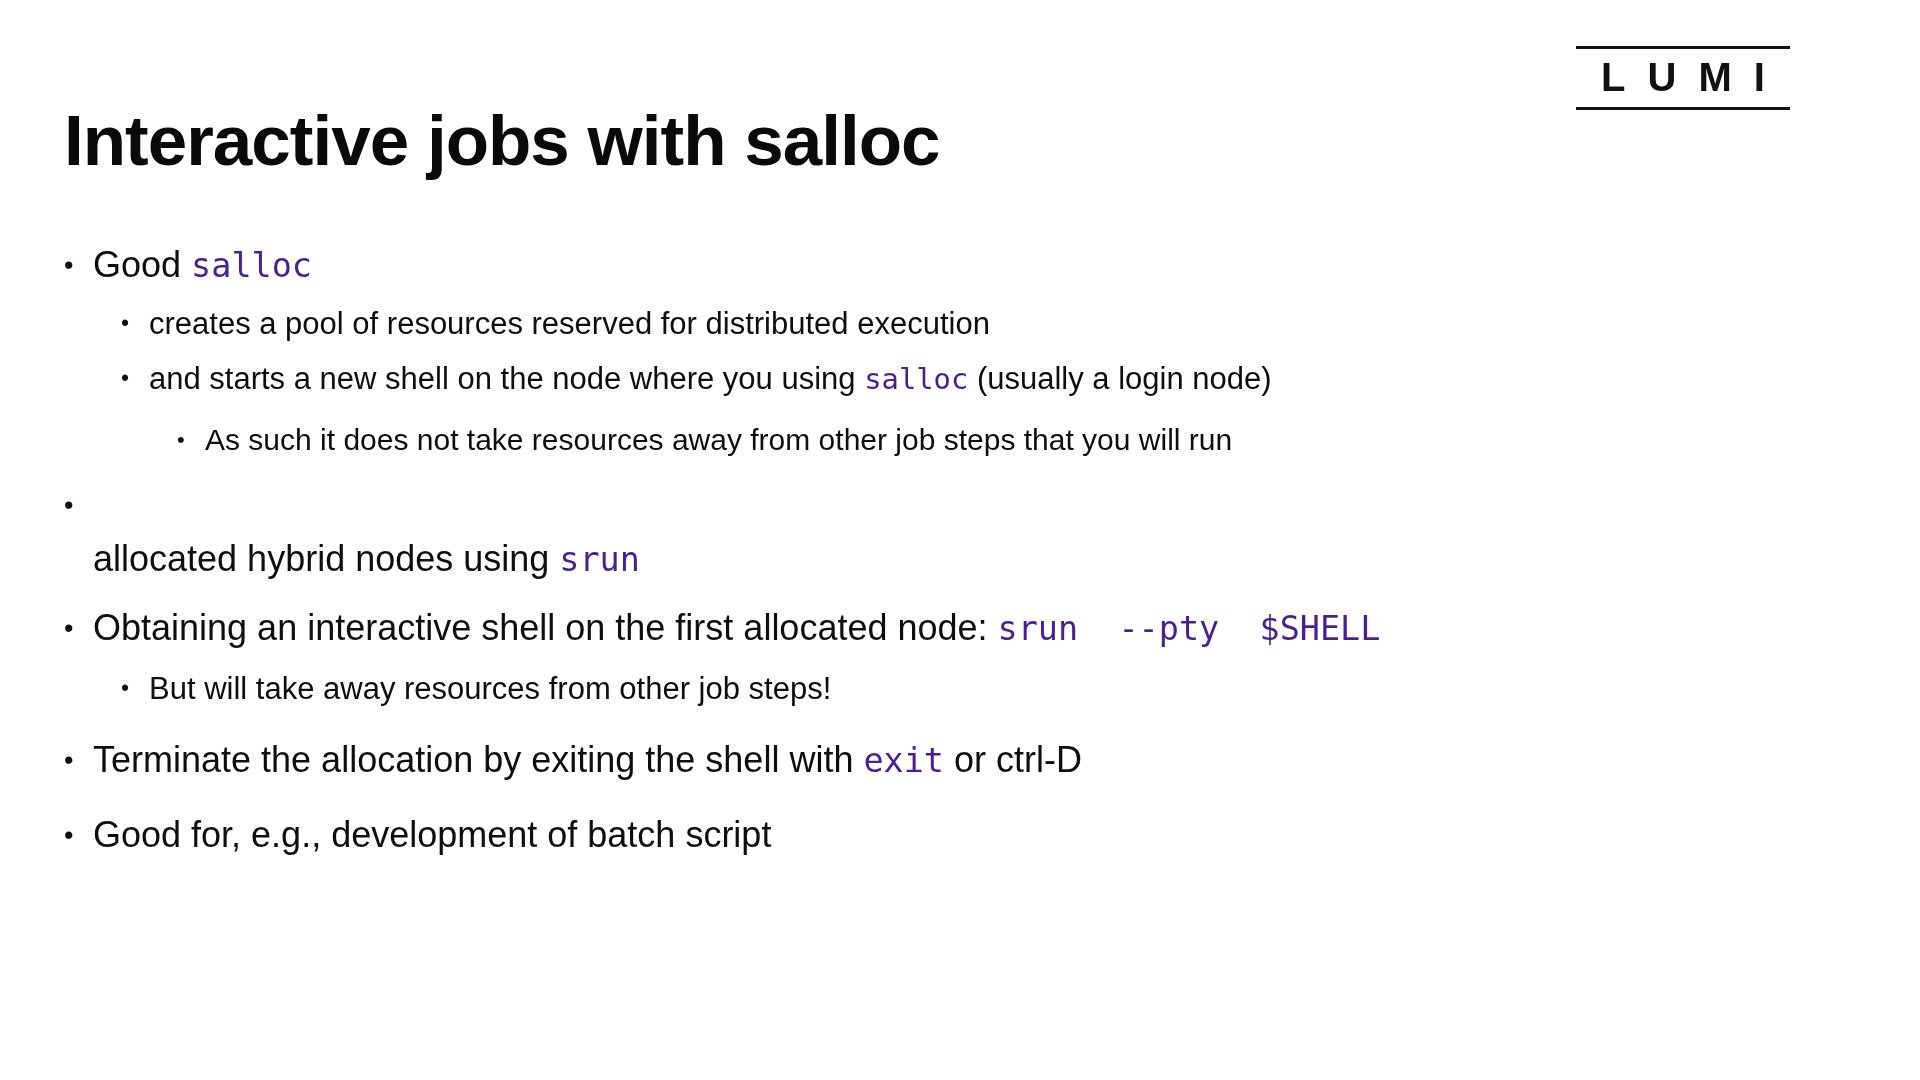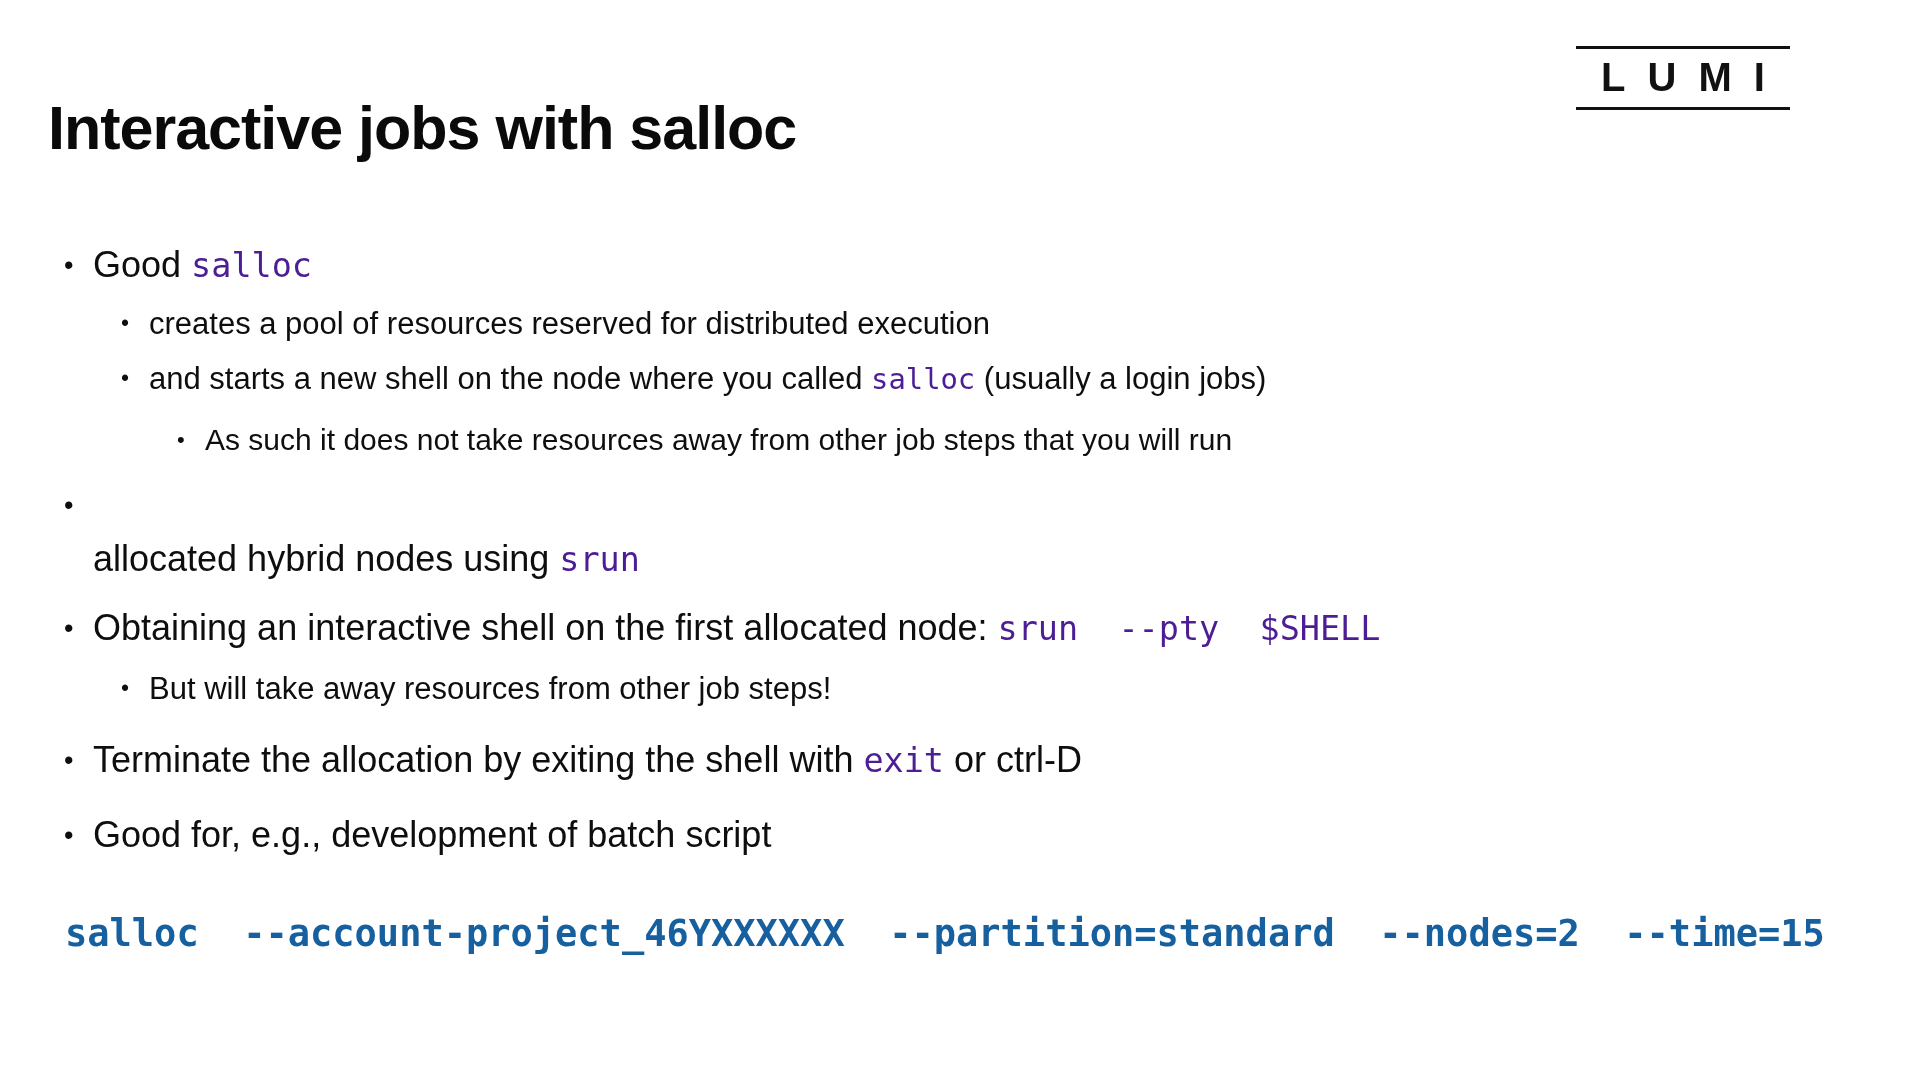--- a/index.html
+++ b/index.html
@@ -13,23 +13,23 @@
     color: #0e0e0e;
   }
   .slide {
     position: relative;
     width: 1920px;
     height: 1080px;
     background: #ffffff;
   }
   .slide-title {
     position: absolute;
-    left: 48px;
+    left: 64px;
     top: 52px;
-    font-size: 61px;
+    font-size: 71px;
     font-weight: 700;
     letter-spacing: -1px;
     color: #0a0a0a;
   }
   .lumi-logo {
     position: absolute;
     top: 46px;
     right: 130px;
     width: 214px;
     border-top: 3px solid #111111;
@@ -126,21 +126,21 @@
       <div class="bullet-row level-1">
         <span class="marker">•</span>
         <span class="content"><span class="txt">Good </span><span class="code">salloc</span></span>
       </div>
       <div class="bullet-row level-2">
         <span class="marker">•</span>
         <span class="content"><span class="txt">creates a pool of resources reserved for distributed execution</span></span>
       </div>
       <div class="bullet-row level-2">
         <span class="marker">•</span>
-        <span class="content"><span class="txt">and starts a new shell on the node where you called </span><span class="code">salloc</span><span class="txt"> (usually a login jobs)</span></span>
+        <span class="content"><span class="txt">and starts a new shell on the node where you using </span><span class="code">salloc</span><span class="txt"> (usually a login node)</span></span>
       </div>
       <div class="bullet-row level-3">
         <span class="marker">•</span>
         <span class="content"><span class="txt">As such it does not take resources away from other job steps that you will run</span></span>
       </div>
       <div class="bullet-row level-1">
         <span class="marker">•</span>
         <span class="content"><br><span class="txt">allocated hybrid nodes using </span><span class="code">srun</span></span>
       </div>
       <div class="bullet-row level-1">
@@ -154,15 +154,14 @@
       <div class="bullet-row level-1">
         <span class="marker">•</span>
         <span class="content"><span class="txt">Terminate the allocation by exiting the shell with </span><span class="code">exit</span><span class="txt"> or ctrl-D</span></span>
       </div>
       <div class="bullet-row level-1">
         <span class="marker">•</span>
         <span class="content"><span class="txt">Good for, e.g., development of batch script</span></span>
       </div>
     </div>
 
-  <div class="command-line">salloc  --account-project_46YXXXXXX  --partition=standard  --nodes=2  --time=15</div>
 
 </div>
 
 </body></html>

